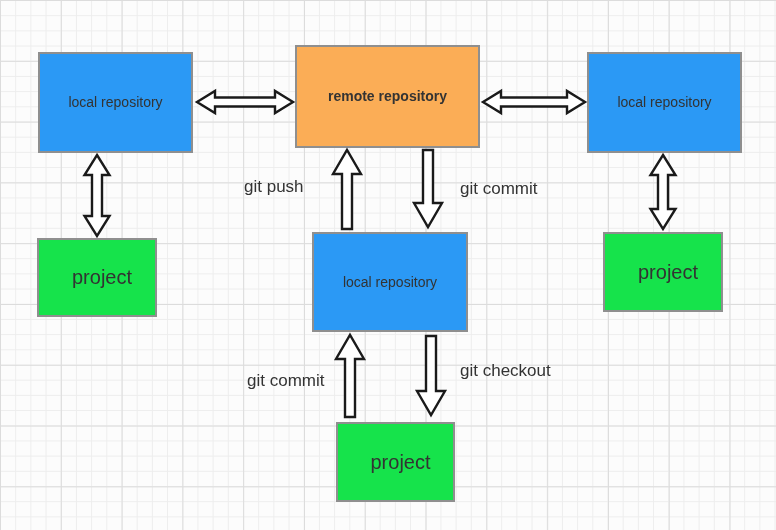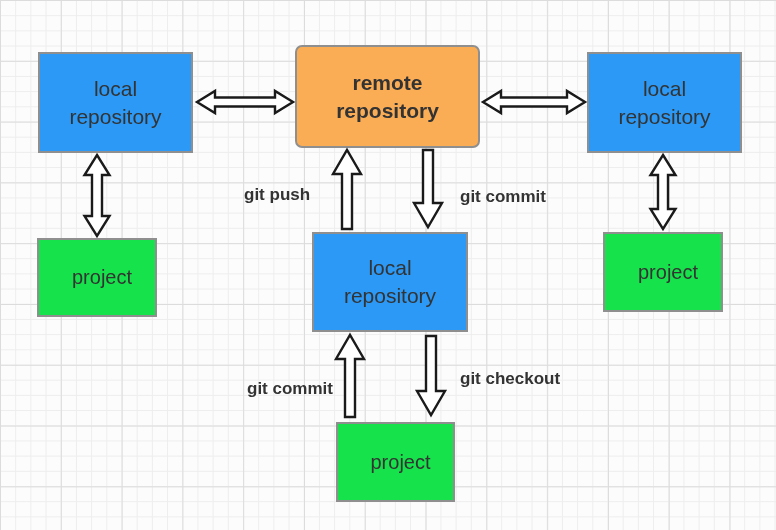--- a/index.html
+++ b/index.html
@@ -16,42 +16,41 @@
       linear-gradient(to bottom, #ededed 1px, transparent 1px);
     background-size:60.8px 60.8px,60.8px 60.8px,15.2px 15.2px,15.2px 15.2px;
   }
   .node{
     position:absolute;
     display:flex;align-items:center;justify-content:center;
     text-align:center;
     border:2px solid #8f8f8f;
     box-sizing:border-box;
     color:#333333;
-    font-size:21px;
+    font-size:14px;
     line-height:1.32;
   }
   .node.blue{background:#2b99f5;}
-  .node.orange{background:#fbad56;font-weight:bold;border-radius:7px;}
+  .node.orange{background:#fbad56;font-weight:bold;}
   .node.green{background:#16e34b;font-size:20px;padding-left:10px;}
   #n-local-left  {left:38px; top:52px; width:155px;height:101px;padding:0 14px;}
   #n-remote      {left:295px;top:45px; width:185px;height:103px;padding:0 26px;}
   #n-local-right {left:587px;top:52px; width:155px;height:101px;padding:0 14px;}
   #n-local-center{left:312px;top:232px;width:156px;height:100px;padding:0 14px;}
   #n-project-left  {left:37px; top:238px;width:120px;height:79px;}
   #n-project-bottom{left:336px;top:422px;width:119px;height:80px;}
   #n-project-right {left:603px;top:232px;width:120px;height:80px;}
   .arrows{position:absolute;left:0;top:0;width:776px;height:530px;pointer-events:none;}
   .arrows polygon{fill:#ffffff;stroke:#1a1a1a;stroke-width:2.4;stroke-linejoin:miter;}
   .edge-label{
     position:absolute;
-    font-weight:bold;
+    font-weight:normal;
     font-size:17px;
     color:#333333;
     white-space:nowrap;
-    margin-top:8px;
   }
   #lbl-push    {left:244px;top:177px;}
   #lbl-clone   {left:460px;top:179px;}
   #lbl-commit  {left:247px;top:371px;}
   #lbl-checkout{left:460px;top:361px;}
 </style>
 </head>
 <body>
 
 <div class="canvas">

